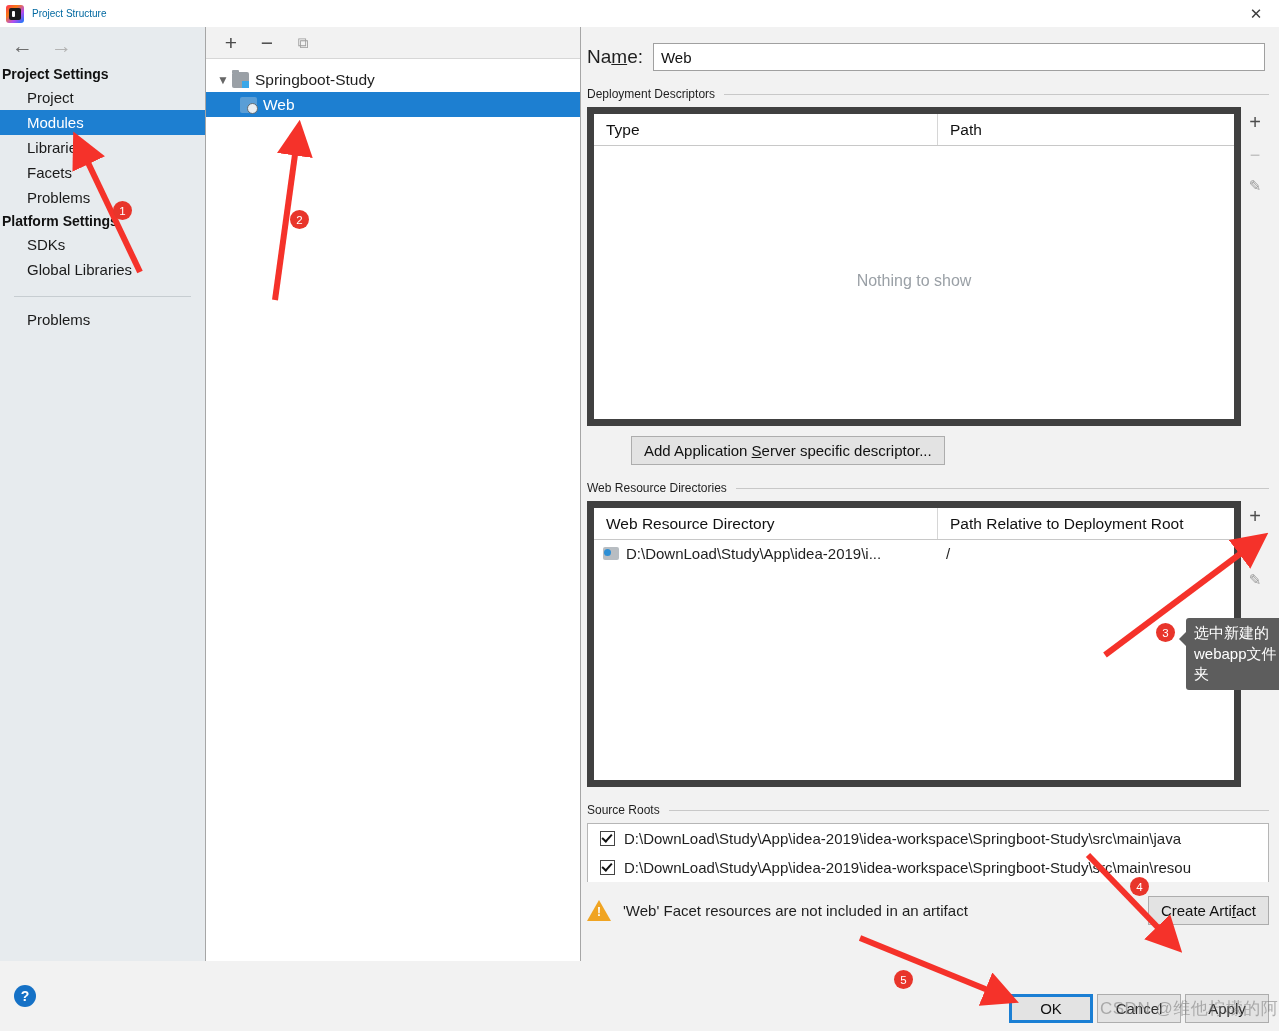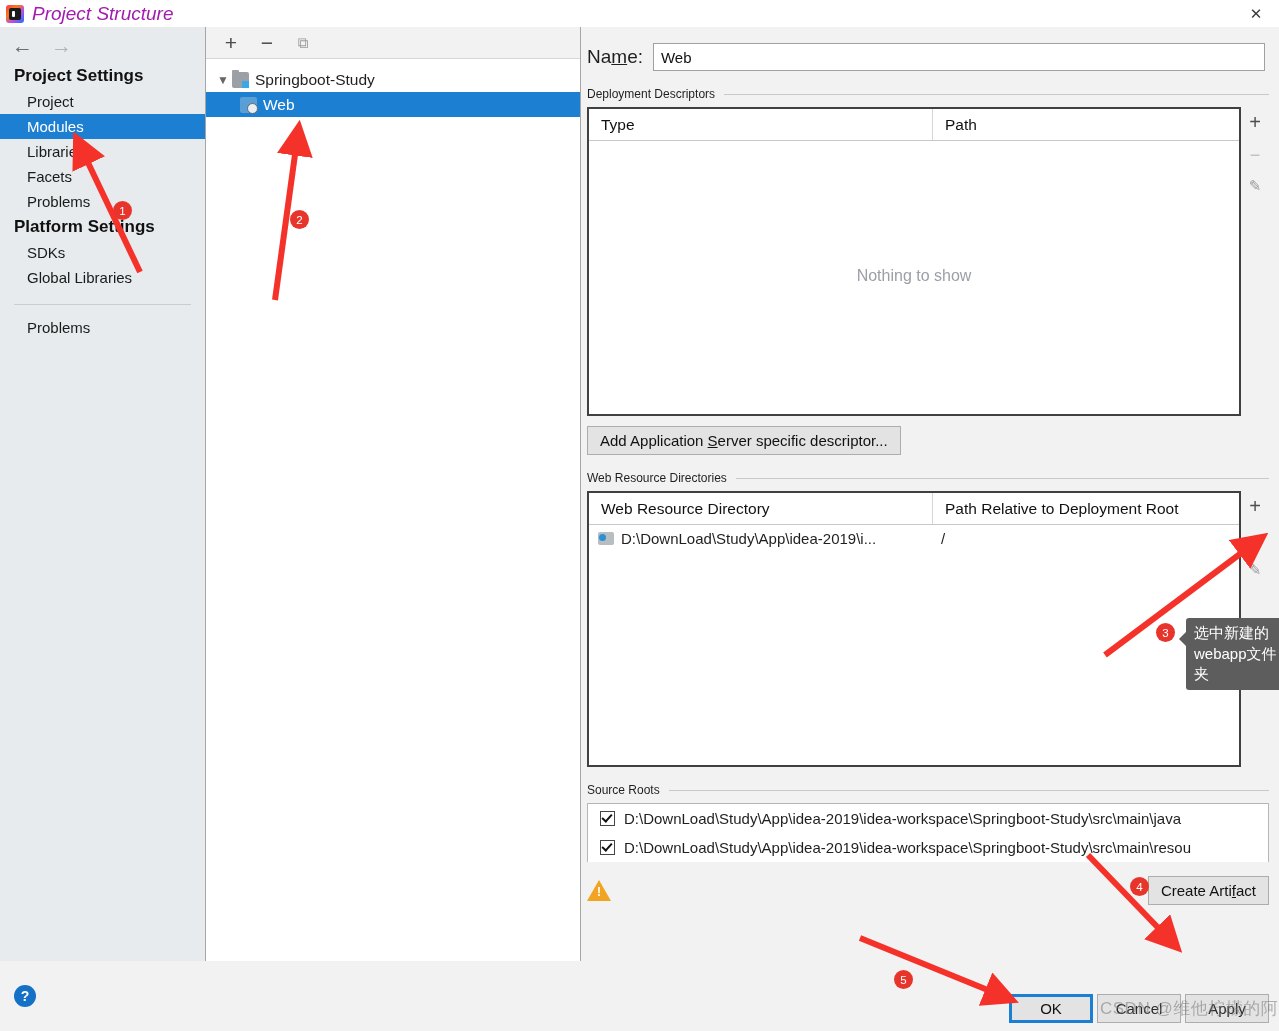--- a/index.html
+++ b/index.html
@@ -37,21 +37,21 @@
     position: relative; flex: none;
   }
   .app-logo::after{
     content:""; position:absolute; left:3px; top:3px; right:3px; bottom:3px;
     background:#1b1b1b; border-radius:2px;
   }
   .app-logo::before{
     content:""; position:absolute; left:6px; top:6px; width:3px; height:6px;
     background:#fff; z-index:2; border-radius:1px;
   }
-  .titlebar-text { font-size: 19px; color: #a21caf; font-style: italic; }
+  .titlebar-text { font-size: 10px; color: #0369a1; }
   .win-close {
     position: absolute; right: 0; top: 0;
     width: 46px; height: 27px;
     display: flex; align-items: center; justify-content: center;
     font-size: 15px; color: #3c3c3c; cursor: default;
   }
 
   
   .body-row { flex: 1; display: flex; min-height: 0; }
 
@@ -63,22 +63,22 @@
     display: flex; flex-direction: column;
     position: relative;
   }
   .nav-arrows {
     height: 36px; display: flex; align-items: center;
     padding-left: 12px; gap: 18px;
     color: #6e6e6e; font-size: 21px; line-height: 1;
   }
   .nav-arrows .dim { color: #b4b4b4; }
   .side-head {
-    font-weight: bold; font-size: 17px;
-    padding: 3px 0 3px 14px; color: #111;
+    font-weight: bold; font-size: 14px;
+    padding: 3px 0 3px 2px; color: #111;
   }
   .side-item {
     padding: 4px 4px 4px 27px; font-size: 15px; color: #1a1a1a;
     white-space: nowrap;
   }
   .side-item.selected { background: #1d7fd1; color: #fff; }
   .side-sep {
     margin: 14px 14px 10px 14px; height: 1px; background: #c7cdd1;
   }
   .sidebar-bottom-fill { flex: 1; }
@@ -140,21 +140,21 @@
   }
 
   .section-title {
     display: flex; align-items: center; gap: 9px;
     font-size: 12px; margin: 16px 0 6px 6px; padding-right: 10px;
   }
   .section-title .rule { flex: 1; height: 1px; background: #c8c8c8; }
 
   .table-wrap { display: flex; margin-left: 6px; padding-right: 10px; }
   .table {
-    flex: 1; min-width: 0; background: #fff; border: 2px solid #404040;
+    flex: 1; min-width: 0; background: #fff; border: 7px solid #404040;
     display: flex; flex-direction: column;
   }
   .thead { display: flex; height: 31px; border-bottom: 1px solid #c8c8c8; background: #fff; }
   .th {
     font-size: 15.5px; display: flex; align-items: center; padding-left: 12px;
     color: #111;
   }
   .th.first { flex: 0 0 331px; border-right: 1px solid #d6d6d6; }
   .th.rest { flex: 1; }
   .tbody { flex: 1; position: relative; }
@@ -172,21 +172,21 @@
   .side-tools {
     width: 28px; display: flex; flex-direction: column; align-items: center;
     padding-top: 5px; gap: 14px; color: #555;
   }
   .side-tools .st { font-size: 20px; line-height: 1; color: #4d4d4d; }
   .side-tools .st.minus { color: #bcbcbc; font-size: 18px;}
   .side-tools .st.pencil { font-size: 15px; color:#9a9a9a; transform: rotate(0deg); }
 
   .btn {
     background: #e3e3e3; border: 1px solid #adadad; color: #111;
-    font-family: inherit; font-size: 15px; padding: 5px 12px; cursor: default;
+    font-family: inherit; font-size: 15px; padding: 5px 12px; cursor: default; margin-left: 44px;
   }
   .add-descriptor-row { margin: 10px 0 0 6px; }
   .add-descriptor-row .btn u { text-decoration: underline; }
 
   .source-list {
     margin-left: 6px; margin-right: 10px; background: #fff;
     border: 1px solid #b6b6b6; border-bottom: none;
   }
   .src-row {
     display: flex; align-items: center; gap: 9px; height: 29px; padding-left: 12px;
@@ -387,20 +387,21 @@
           <span>D:\DownLoad\Study\App\idea-2019\idea-workspace\Springboot-Study\src\main\java</span>
         </div>
         <div class="src-row">
           <span class="cbx"></span>
           <span>D:\DownLoad\Study\App\idea-2019\idea-workspace\Springboot-Study\src\main\resou</span>
         </div>
       </div>
 
       <div class="footer-warn">
         <span class="warn-ic"></span>
+        <span class="warn-text">'Web' Facet resources are not included in an artifact</span>
         <button class="btn create-artifact"><span>Create Arti</span><u>f</u><span>act</span></button>
       </div>
 
     </div>
   </div>
 
   <div class="bottombar">
     <div class="help-btn">?</div>
     <div class="dlg-buttons">
       <button class="dlg-btn default">OK</button>

